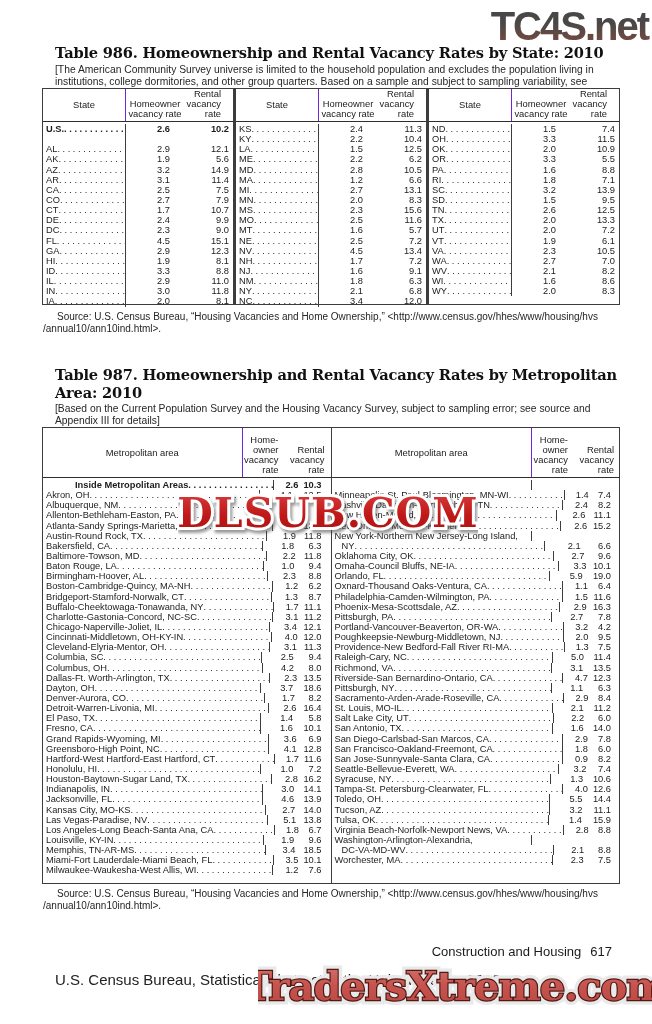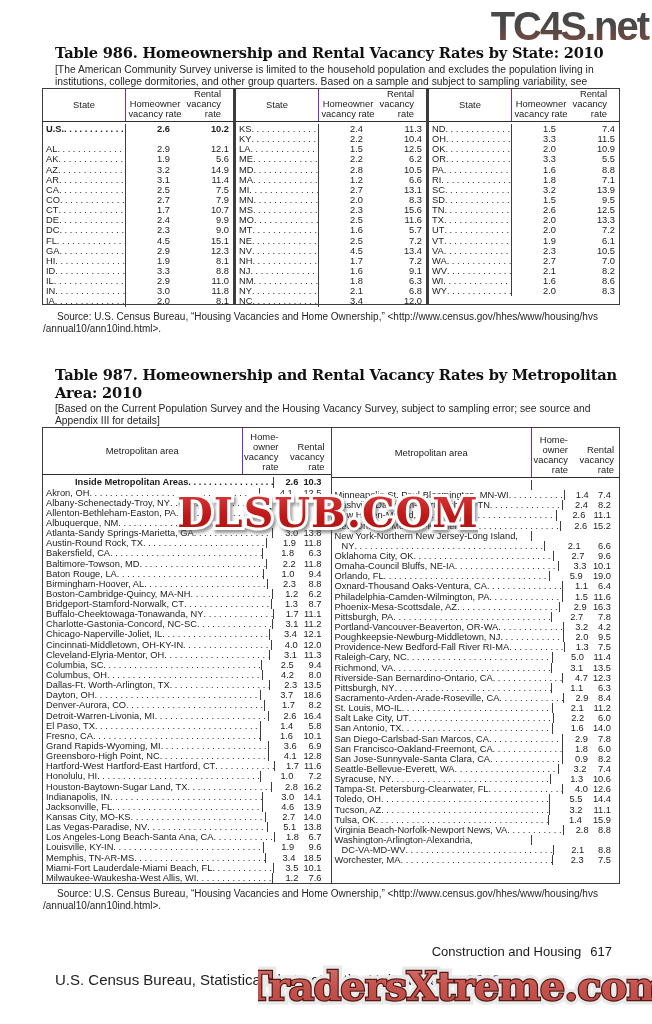--- a/index.html
+++ b/index.html
@@ -572,37 +572,29 @@
           <div class="trow">
             <div class="ncell">
               <span>Akron, OH</span>
               <span class="dots"></span>
             </div>
             <div class="vcell vh">4.1</div>
             <div class="vcell vr">12.5</div>
           </div>
           <div class="trow">
             <div class="ncell">
-              <span>Albany-Schenectady-Troy, NY</span>
+              <span>Albuquerque, NM</span>
               <span class="dots"></span>
             </div>
             <div class="vcell vh"></div>
             <div class="vcell vr"></div>
           </div>
           <div class="trow">
             <div class="ncell">
               <span>Allenton-Bethleham-Easton, PA</span>
-              <span class="dots"></span>
-            </div>
-            <div class="vcell vh"></div>
-            <div class="vcell vr"></div>
-          </div>
-          <div class="trow">
-            <div class="ncell">
-              <span>Albuquerque, NM</span>
               <span class="dots"></span>
             </div>
             <div class="vcell vh"></div>
             <div class="vcell vr"></div>
           </div>
           <div class="trow">
             <div class="ncell">
               <span>Atlanta-Sandy Springs-Marietta, GA</span>
               <span class="dots"></span>
             </div>

